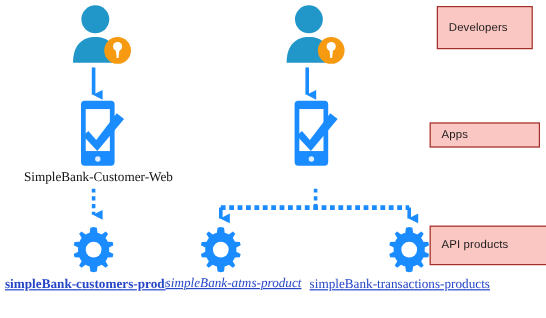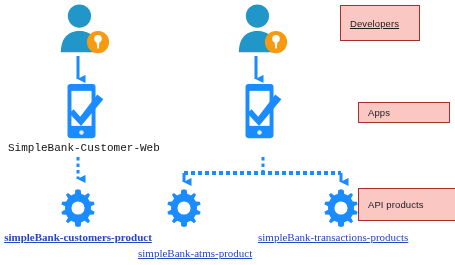--- a/index.html
+++ b/index.html
@@ -28,21 +28,21 @@
     align-items: center;
     padding-left: 9px;
     font-family: "Liberation Sans", sans-serif;
     font-size: 9.5px;
     color: #1b1b1b;
     letter-spacing: .1px;
   }
 
   
   .app-label {
-    font-family: Liberation Mono, monospace;
+    font-family: Liberation Serif, serif;
     font-size: 11px;
     color: #111111;
     background: #ffffff;
     white-space: nowrap;
     text-align: center;
     line-height: 13px;
   }
 
   
   .product-link {
@@ -101,21 +101,21 @@
         </g>
         <circle cx="32" cy="32" r="10.5" fill="#ffffff"></circle>
       </symbol>
 
       <marker id="mk-arrow-down" markerWidth="9" markerHeight="9" refX="4.5" refY="8" orient="auto" markerUnits="userSpaceOnUse">
         <path d="M0.4 0.5 L8.6 0.5 L4.5 8.6 Z" fill="#1a8cff"></path>
       </marker>
     </defs>
   </svg>
 
-  <div class="legend-box abs" style="left:340px; top:5px; width:80px; height:36px;text-decoration:underline;">
+  <div class="legend-box abs" style="left:364px; top:5px; width:80px; height:36px;">
     <span>Developers</span>
   </div>
 
   <div class="legend-box abs" style="left:358px; top:102px; width:92px; height:21px;">
     <span>Apps</span>
   </div>
 
   <div class="legend-box abs" style="left:358px; top:188px; width:108px; height:33px;">
     <span>API products</span>
   </div>
@@ -191,17 +191,17 @@
   </div>
 
   <div class="abs icon-wrap" style="left:321px; top:188px; width:40px; height:40px;">
     <svg width="40" height="40" viewBox="0 0 64 64">
         <use href="#sym-gear"></use>
       </svg>
   </div>
 
   <div class="abs product-link bold" style="left:2px; top:231px; width:152px;">simpleBank-customers-product</div>
 
-  <div class="abs product-link" style="left:138px; top:247px; width:110px;">simpleBank-atms-product</div>
+  <div class="abs product-link" style="left:138px; top:230px; width:110px;font-style:italic;">simpleBank-atms-product</div>
 
   <div class="abs product-link" style="left:258px; top:231px; width:147px;">simpleBank-transactions-products</div>
 
 </div>
 
 </body></html>

